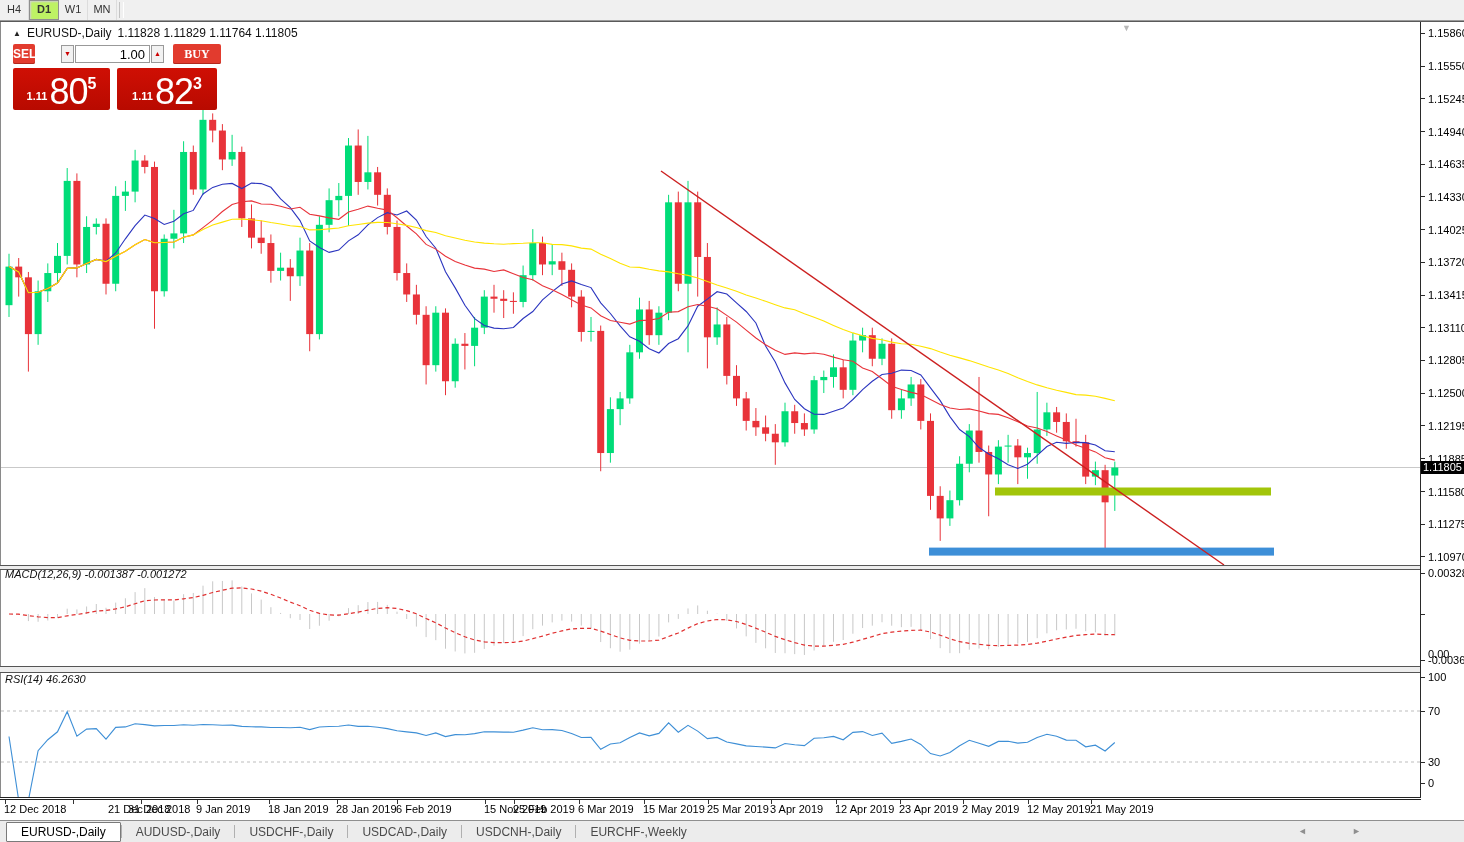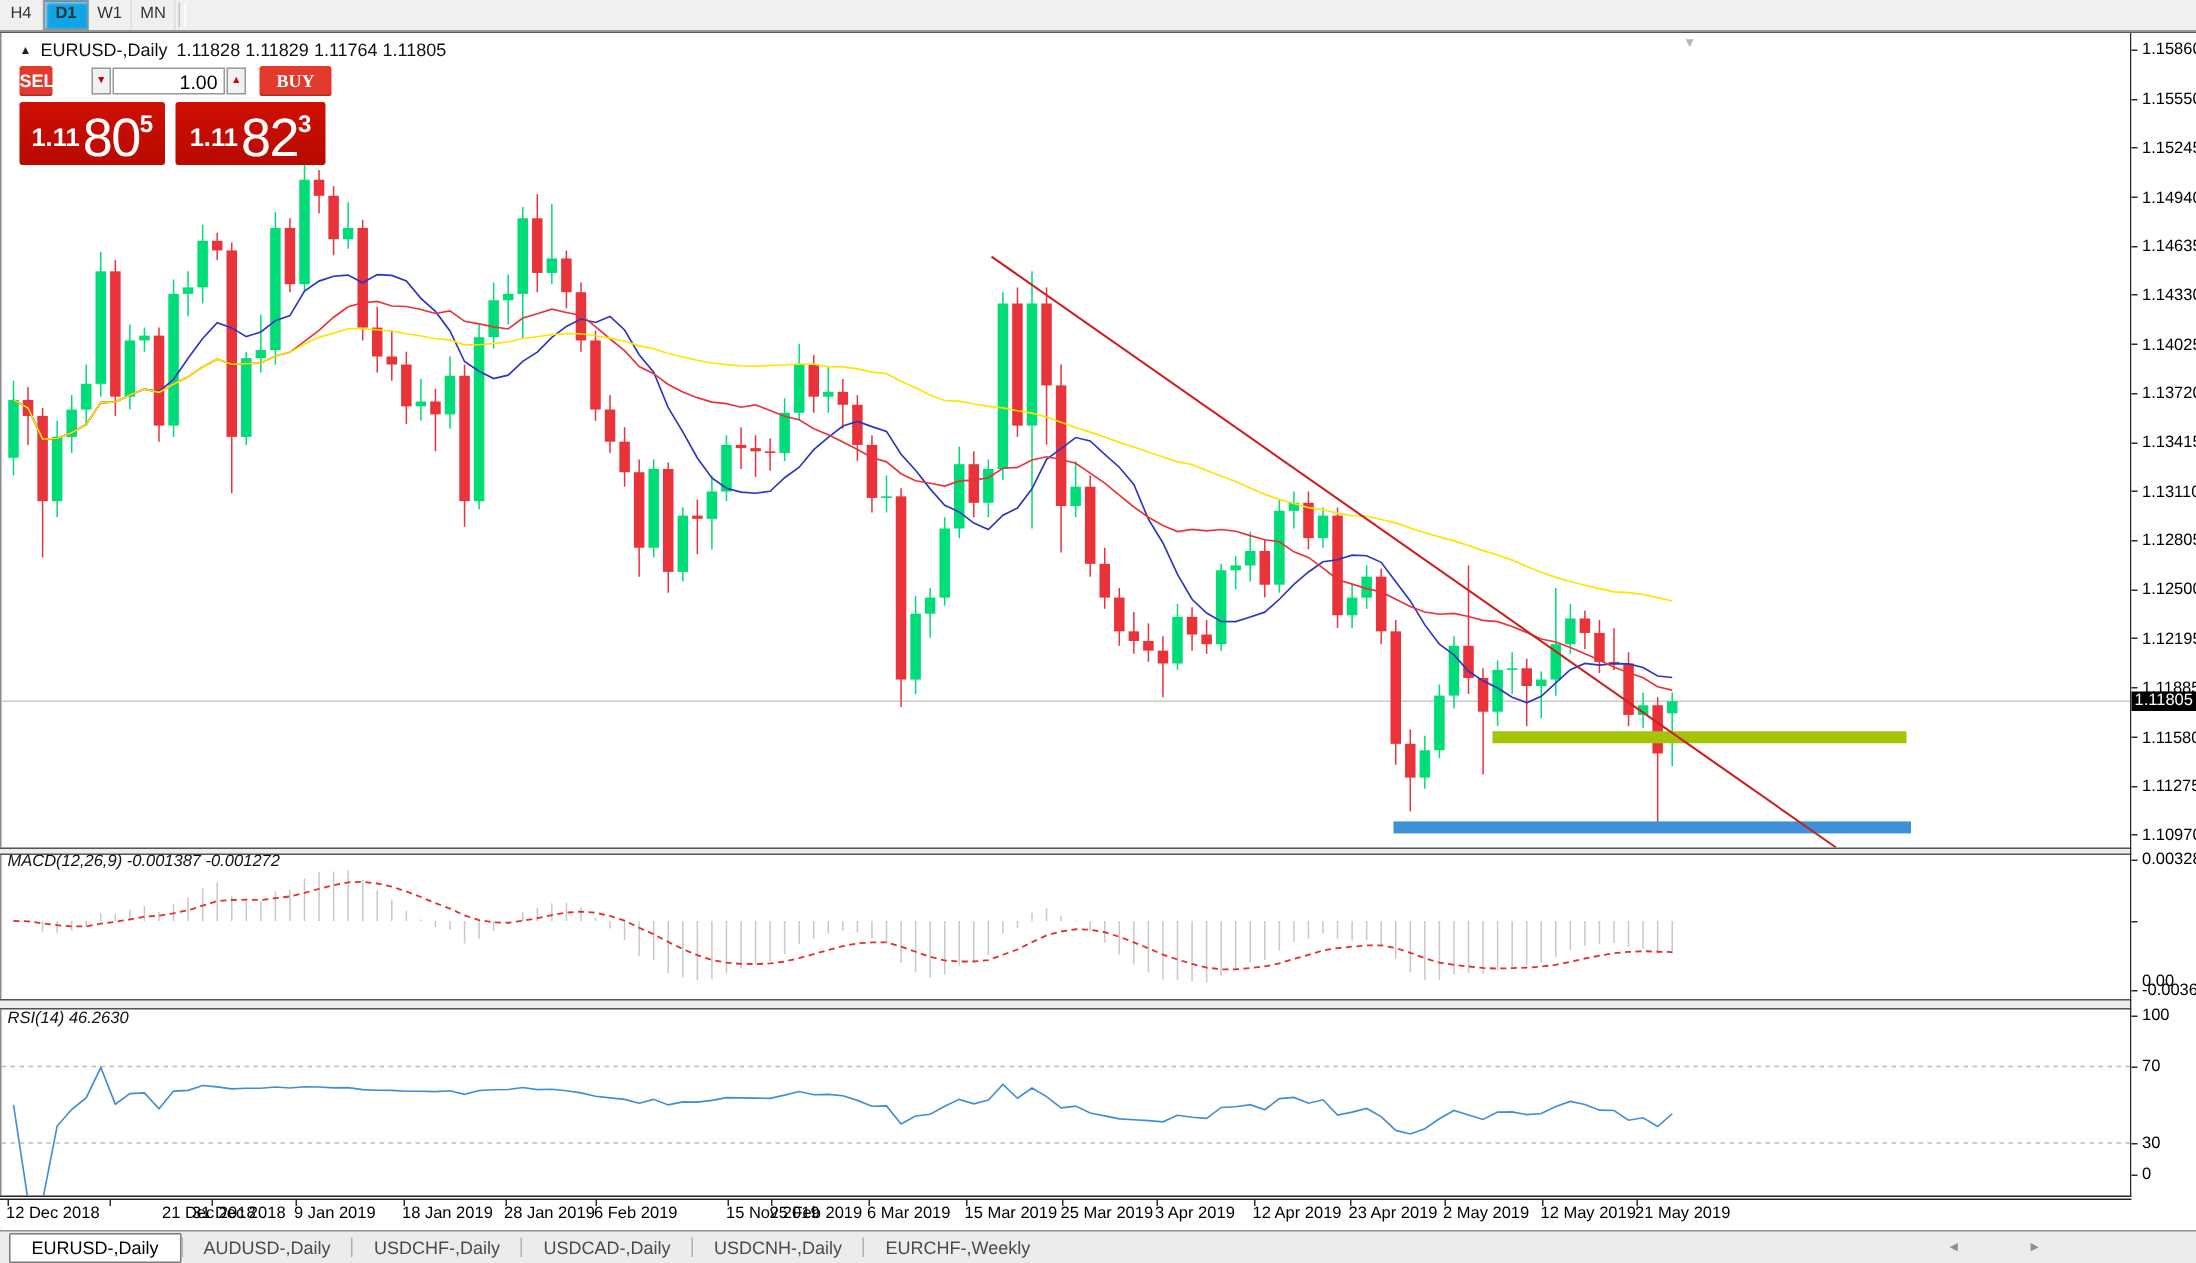--- a/index.html
+++ b/index.html
@@ -5,21 +5,21 @@
   html,body{margin:0;padding:0;}
   body{width:1464px;height:842px;position:relative;background:#fff;overflow:hidden;
        font-family:"Liberation Sans",sans-serif;font-size:11px;color:#000;
        border-right:1px solid #b5b5b5;}
   .abs{position:absolute;}
   
   .toolbar{position:absolute;top:0;left:0;width:1464px;height:20px;background:#f0f0f0;
            border-bottom:1px solid #9a9a9a;display:flex;align-items:stretch;}
   .tf-btn{width:28px;text-align:center;line-height:19px;font-size:11px;color:#333;
           border-right:1px solid #dcdcdc;cursor:default;}
-  .tf-btn.active{background:#0ea5e9;border:1px solid #8f8f8f;box-shadow:inset 1px 1px 2px #cfcfcf;line-height:17px;font-weight:bold;}
+  .tf-btn.active{background:#bef264;border:1px solid #8f8f8f;box-shadow:inset 1px 1px 2px #cfcfcf;line-height:17px;font-weight:bold;}
   .tb-sep{width:3px;border-left:1px solid #c2c2c2;border-right:1px solid #fff;margin:2px 2px;}
   
   .frame-top{position:absolute;top:21px;left:0;width:1464px;height:1px;background:#5a5a5a;}
   .frame-left{position:absolute;top:22px;left:0;width:1px;height:797px;background:#8a8a8a;}
   .axis-line{position:absolute;top:22px;left:1420px;width:1px;height:776px;background:#2a2a2a;}
   .splitter{position:absolute;left:0;width:1464px;background:#ededed;
             border-top:1px solid #555;border-bottom:1px solid #555;}
   
   .chart-title{position:absolute;top:26px;left:13px;display:flex;align-items:center;gap:6px;
                font-size:12px;color:#111;}
@@ -32,21 +32,21 @@
          font-size:12px;text-align:center;line-height:20px;border-radius:2px;
          box-shadow:inset 0 -1px 0 #b3271c;cursor:pointer;}
   .q-spin{position:absolute;top:1px;width:13px;height:18px;background:#f2f2f2;border:1px solid #999;
           box-sizing:border-box;font-size:7px;color:#c00;text-align:center;line-height:16px;cursor:pointer;}
   .q-input{position:absolute;top:1px;left:63px;width:75px;height:18px;border:1px solid #999;
            box-sizing:border-box;font-size:13px;text-align:right;padding-right:4px;
            font-family:"Liberation Sans",sans-serif;}
   .q-price{position:absolute;top:24px;height:42px;background:linear-gradient(#cf0f04,#b80a00);
            color:#fff;display:flex;align-items:flex-end;justify-content:center;
            padding-bottom:3px;box-sizing:border-box;border-radius:2px;cursor:pointer;}
-  .q-price .pfx{font-size:17px;font-weight:bold;margin:0 2px 5px 0;}
+  .q-price .pfx{font-size:11px;font-weight:bold;margin:0 2px 5px 0;}
   .q-price .big{font-size:36px;line-height:30px;letter-spacing:-1px;}
   .q-price .sup{font-size:16px;margin-bottom:14px;font-weight:bold;}
   
   .paxis{position:absolute;top:22px;left:1421px;width:43px;height:797px;background:#fff;}
   .ptick{position:absolute;left:0;width:4px;height:1px;background:#2a2a2a;}
   .plabel{position:absolute;left:7px;font-size:11px;color:#000;white-space:nowrap;}
   .pbox{position:absolute;left:0;width:43px;height:13px;background:#000;color:#fff;
         font-size:11px;line-height:13px;padding-left:2px;box-sizing:border-box;}
   
   .daxis{position:absolute;top:800px;left:0;width:1420px;height:19px;background:#fff;}

